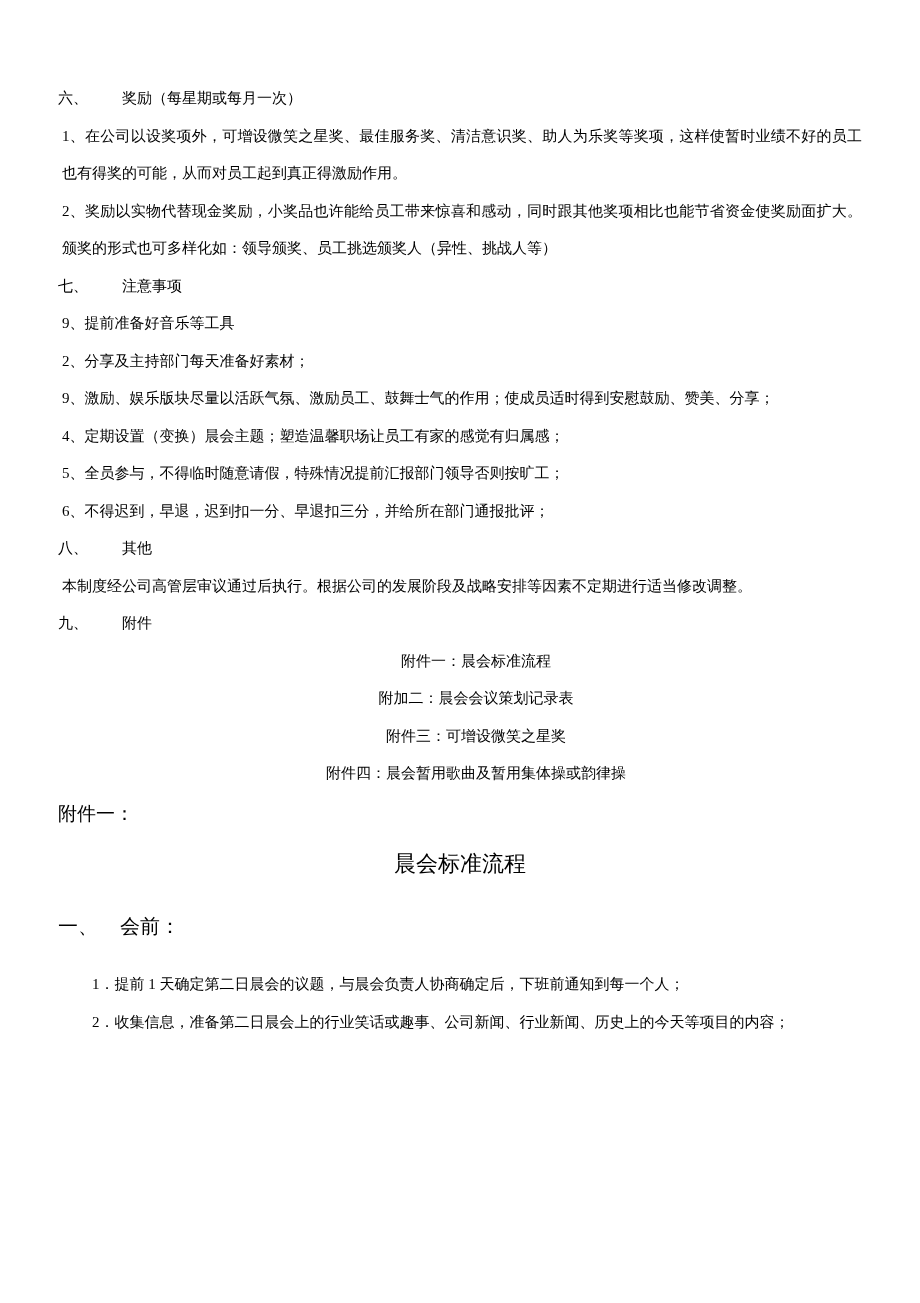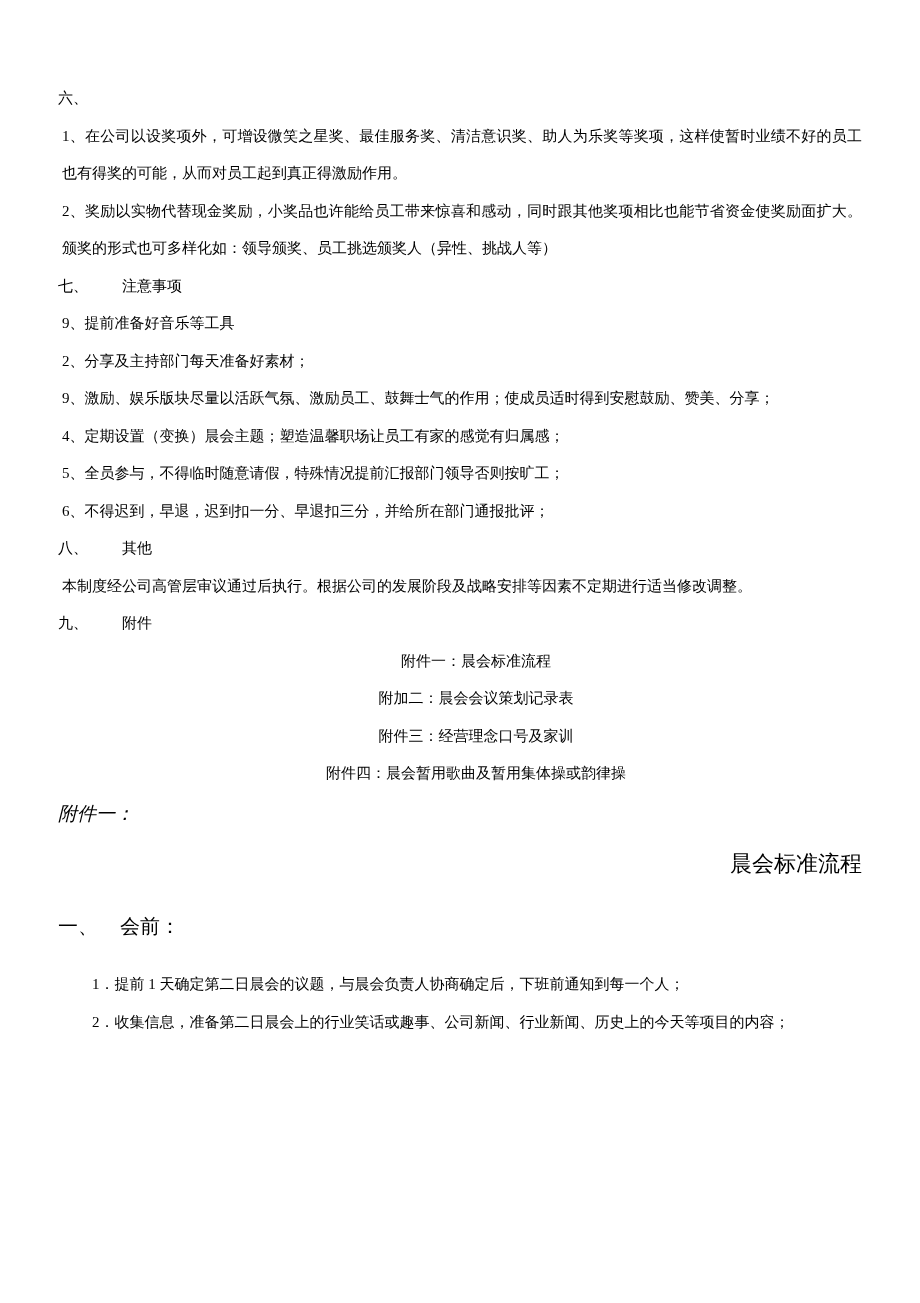--- a/index.html
+++ b/index.html
@@ -31,24 +31,23 @@
     .indent-content {
       margin-left: 64px;
     }
     .attach-list {
       margin-left: 32px;
       text-align: center;
     }
     .attach-title {
       font-size: 19px;
       line-height: 2.2;
-      font-style: italic;
     }
     .center-title {
-      text-align: right;
+      text-align: center;
       font-size: 22px;
       margin: 8px 0 20px 0;
       line-height: 2;
     }
     .big-section {
       font-size: 20px;
       margin: 18px 0 20px 0;
       line-height: 2;
     }
     .big-num {
@@ -61,20 +60,21 @@
     }
     .para-indent {
       text-indent: 2em;
     }
   </style>
 </head>
 <body>
 
 <div class="section-header">
   <span class="num-label">六、</span>
+  <span class="section-title">奖励（每星期或每月一次）</span>
 </div>
 <div class="indent-content text-block">1、在公司以设奖项外，可增设微笑之星奖、最佳服务奖、清洁意识奖、助人为乐奖等奖项，这样使暂时业绩不好的员工也有得奖的可能，从而对员工起到真正得激励作用。</div>
 <div class="indent-content text-block">2、奖励以实物代替现金奖励，小奖品也许能给员工带来惊喜和感动，同时跟其他奖项相比也能节省资金使奖励面扩大。颁奖的形式也可多样化如：领导颁奖、员工挑选颁奖人（异性、挑战人等）</div>
 
 <div class="section-header">
   <span class="num-label">七、</span>
   <span class="section-title">注意事项</span>
 </div>
 <div class="indent-content text-block">9、提前准备好音乐等工具</div>
 <div class="indent-content text-block">2、分享及主持部门每天准备好素材；</div>
@@ -88,21 +88,21 @@
   <span class="section-title">其他</span>
 </div>
 <div class="indent-content text-block">本制度经公司高管层审议通过后执行。根据公司的发展阶段及战略安排等因素不定期进行适当修改调整。</div>
 
 <div class="section-header">
   <span class="num-label">九、</span>
   <span class="section-title">附件</span>
 </div>
 <div class="attach-list">附件一：晨会标准流程</div>
 <div class="attach-list">附加二：晨会会议策划记录表</div>
-<div class="attach-list">附件三：经营理念口号及家训</div>
+<div class="attach-list">附件三：可增设微笑之星奖</div>
 <div class="attach-list">附件四：晨会暂用歌曲及暂用集体操或韵律操</div>
 
 <div class="attach-title">附件一：</div>
 <div class="center-title">晨会标准流程</div>
 
 <div class="big-section">
   <span class="big-num">一、</span><span>会前：</span>
 </div>
 
 <div class="text-block para-indent">1．提前 1 天确定第二日晨会的议题，与晨会负责人协商确定后，下班前通知到每一个人；</div>

